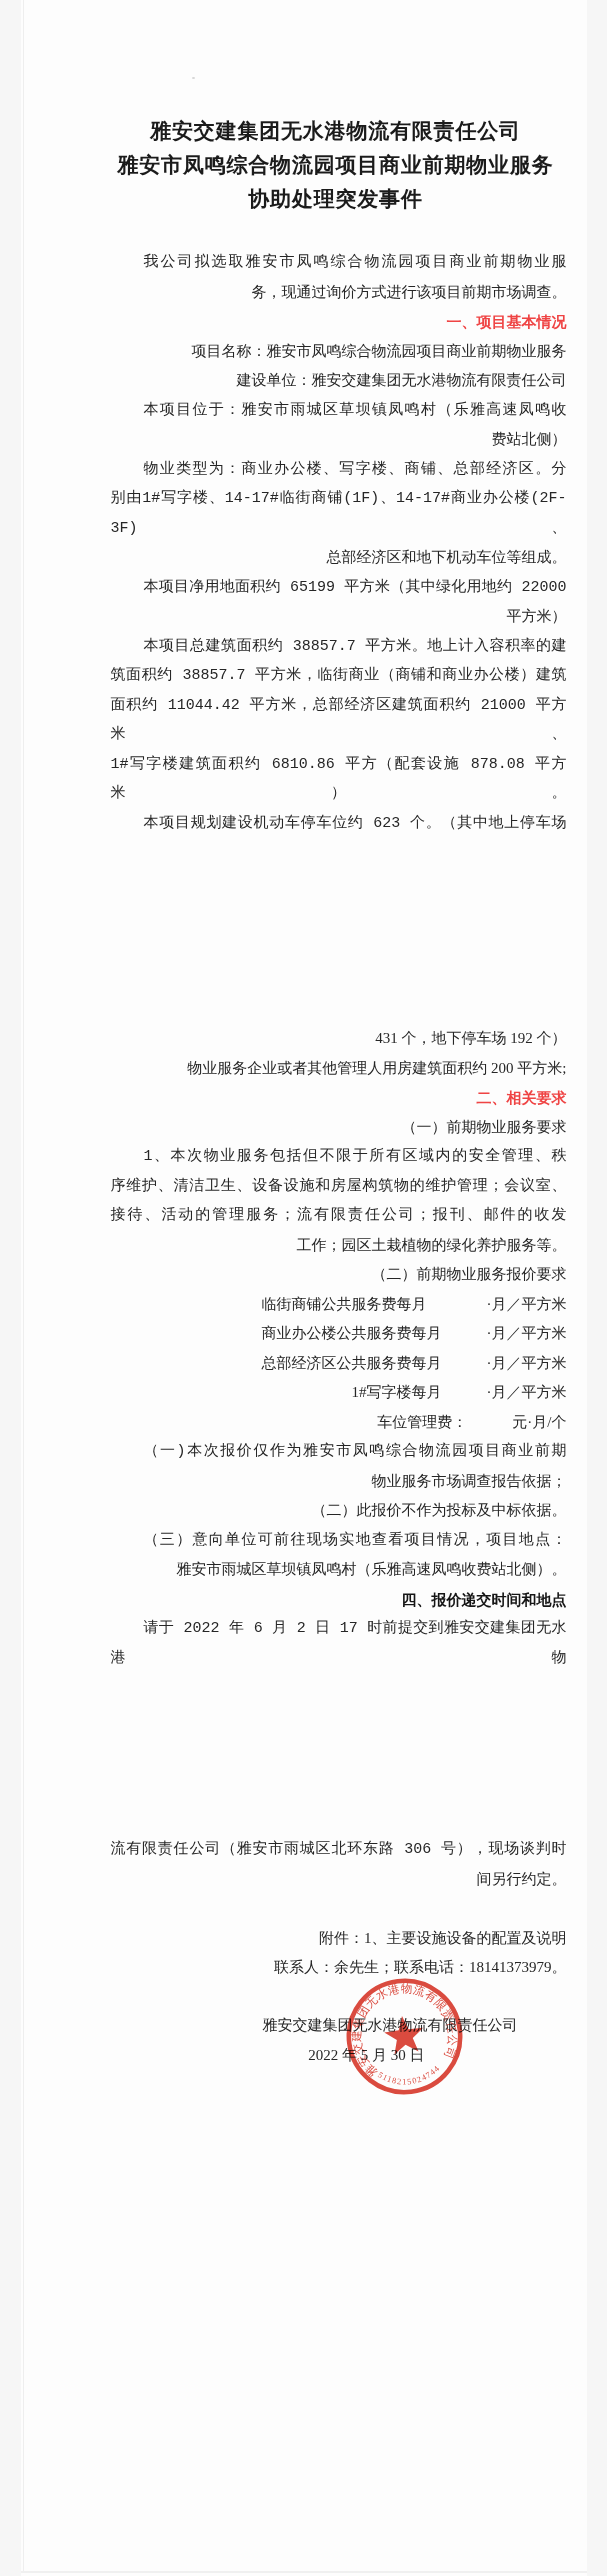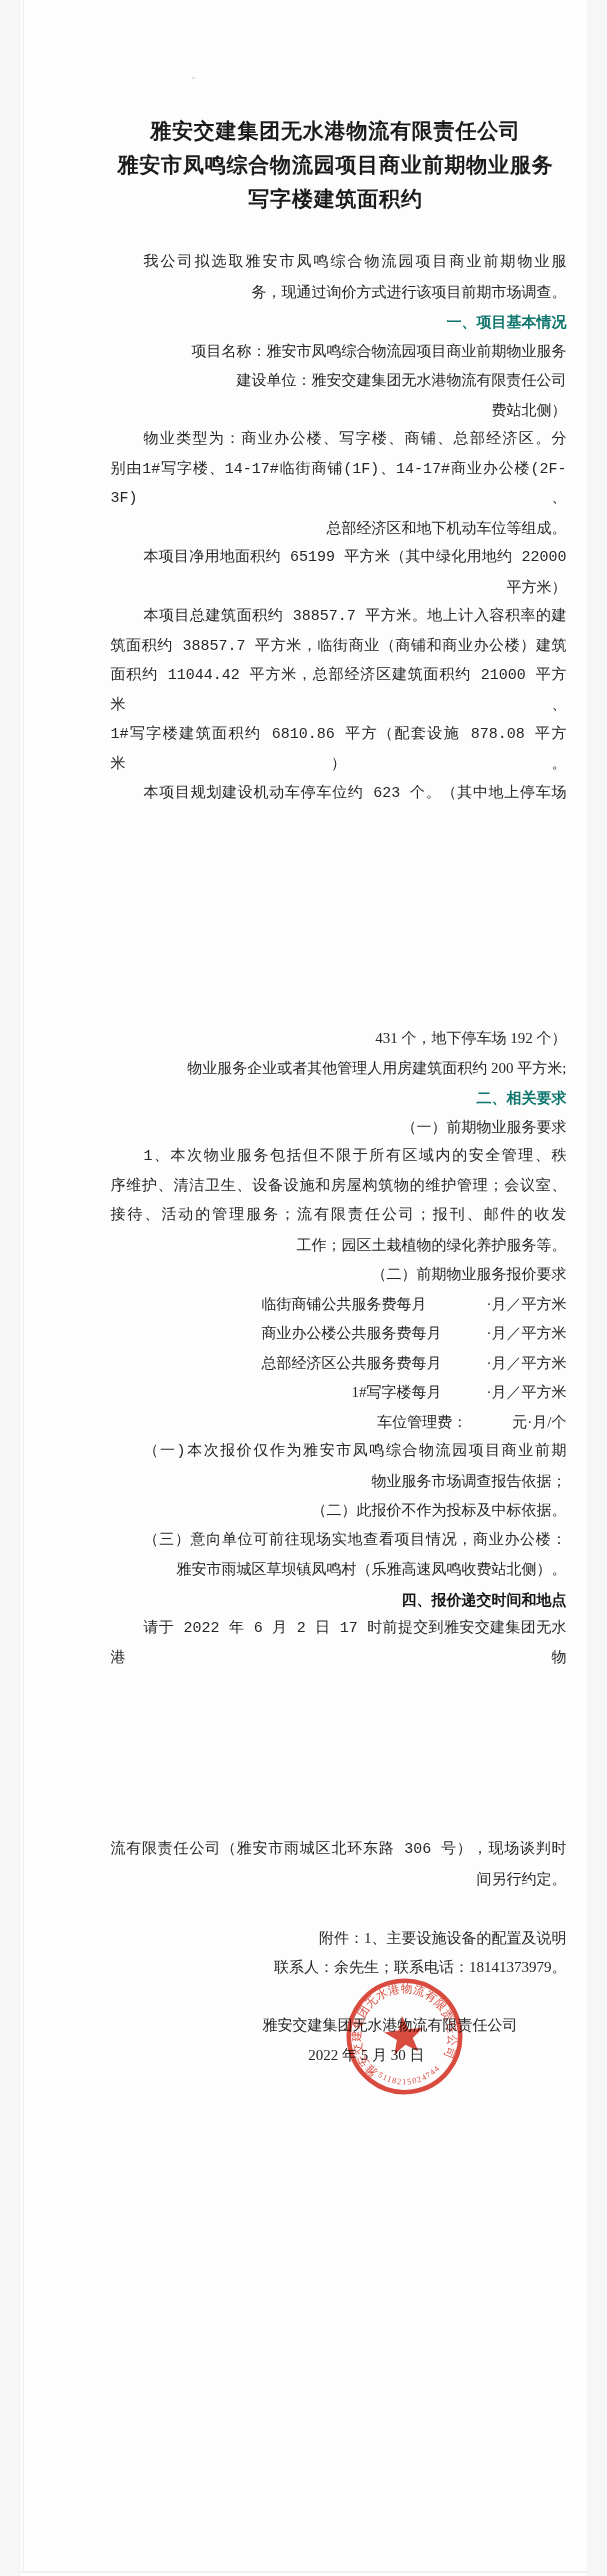--- a/index.html
+++ b/index.html
@@ -21,21 +21,21 @@
   .body-block{
     position:absolute;left:90px;width:456px;
     font-size:15px;line-height:29.5px;
   }
   #page1-body{top:248px;}
   #page2-body{top:1024px;}
   #page3-body{top:1835px;}
   .ln{white-space:pre-wrap;text-align:right;}
   .ln.fill{text-align:justify;text-align-last:justify;font-family:Liberation Mono, monospace;}
   .ln.indent{text-indent:33px;}
-  .ln.heading{font-family:"Liberation Sans","DejaVu Sans",sans-serif;font-weight:bold;color:#0f766e;text-indent:33px;}
+  .ln.heading{font-family:"Liberation Sans","DejaVu Sans",sans-serif;font-weight:bold;color:#ef4444;text-indent:33px;}
   .ln.heading-deep{font-family:"Liberation Sans","DejaVu Sans",sans-serif;font-weight:bold;color:#161616;text-indent:68px;}
   .ln.blank{height:29.5px;}
 
   .signature-block{
     position:absolute;right:69px;top:2010px;width:319px;
     font-size:15px;line-height:30px;text-align:right;z-index:1;
   }
   .signature-block .date-line{padding-right:93px;}
 
   .stamp{
@@ -48,29 +48,30 @@
 
 <div class="canvas">
 
   <div class="scan-edge-left"></div>
   <div class="scan-edge-bottom"></div>
   <div class="speck"></div>
 
   <div class="title-block">
     <div class="t-line">雅安交建集团无水港物流有限责任公司</div>
     <div class="t-line">雅安市凤鸣综合物流园项目商业前期物业服务</div>
-    <div class="t-line">写字楼建筑面积约</div>
+    <div class="t-line">协助处理突发事件</div>
   </div>
 
   <div id="page1-body" class="body-block">
       <div class="ln indent fill">我公司拟选取雅安市凤鸣综合物流园项目商业前期物业服</div>
       <div class="ln">务，现通过询价方式进行该项目前期市场调查。</div>
       <div class="ln heading">一、项目基本情况</div>
       <div class="ln indent">项目名称：雅安市凤鸣综合物流园项目商业前期物业服务</div>
       <div class="ln indent">建设单位：雅安交建集团无水港物流有限责任公司</div>
+      <div class="ln indent fill">本项目位于：雅安市雨城区草坝镇凤鸣村（乐雅高速凤鸣收</div>
       <div class="ln">费站北侧）</div>
       <div class="ln indent fill">物业类型为：商业办公楼、写字楼、商铺、总部经济区。分</div>
       <div class="ln fill">别由1#写字楼、14-17#临街商铺(1F)、14-17#商业办公楼(2F-3F)、</div>
       <div class="ln">总部经济区和地下机动车位等组成。</div>
       <div class="ln indent fill">本项目净用地面积约 65199 平方米（其中绿化用地约 22000</div>
       <div class="ln">平方米）</div>
       <div class="ln indent fill">本项目总建筑面积约 38857.7 平方米。地上计入容积率的建</div>
       <div class="ln fill">筑面积约 38857.7 平方米，临街商业（商铺和商业办公楼）建筑</div>
       <div class="ln fill">面积约 11044.42 平方米，总部经济区建筑面积约 21000 平方米、</div>
       <div class="ln fill">1#写字楼建筑面积约 6810.86 平方（配套设施 878.08 平方米）。</div>
@@ -88,21 +89,21 @@
       <div class="ln">工作；园区土栽植物的绿化养护服务等。</div>
       <div class="ln indent">（二）前期物业服务报价要求</div>
       <div class="ln indent">临街商铺公共服务费每月　　　　·月／平方米</div>
       <div class="ln indent">商业办公楼公共服务费每月　　　·月／平方米</div>
       <div class="ln indent">总部经济区公共服务费每月　　　·月／平方米</div>
       <div class="ln indent">1#写字楼每月　　　·月／平方米</div>
       <div class="ln indent">车位管理费：　　　元·月/个</div>
       <div class="ln indent fill">（一)本次报价仅作为雅安市凤鸣综合物流园项目商业前期</div>
       <div class="ln">物业服务市场调查报告依据；</div>
       <div class="ln indent">（二）此报价不作为投标及中标依据。</div>
-      <div class="ln indent fill">（三）意向单位可前往现场实地查看项目情况，商业办公楼：</div>
+      <div class="ln indent fill">（三）意向单位可前往现场实地查看项目情况，项目地点：</div>
       <div class="ln">雅安市雨城区草坝镇凤鸣村（乐雅高速凤鸣收费站北侧）。</div>
       <div class="ln heading-deep">四、报价递交时间和地点</div>
       <div class="ln indent fill">请于 2022 年 6 月 2 日 17 时前提交到雅安交建集团无水港物</div>
     </div>
 
   <div id="page3-body" class="body-block">
       <div class="ln fill">流有限责任公司（雅安市雨城区北环东路 306 号），现场谈判时</div>
       <div class="ln">间另行约定。</div>
       <div class="ln blank"></div>
       <div class="ln indent">附件：1、主要设施设备的配置及说明</div>

